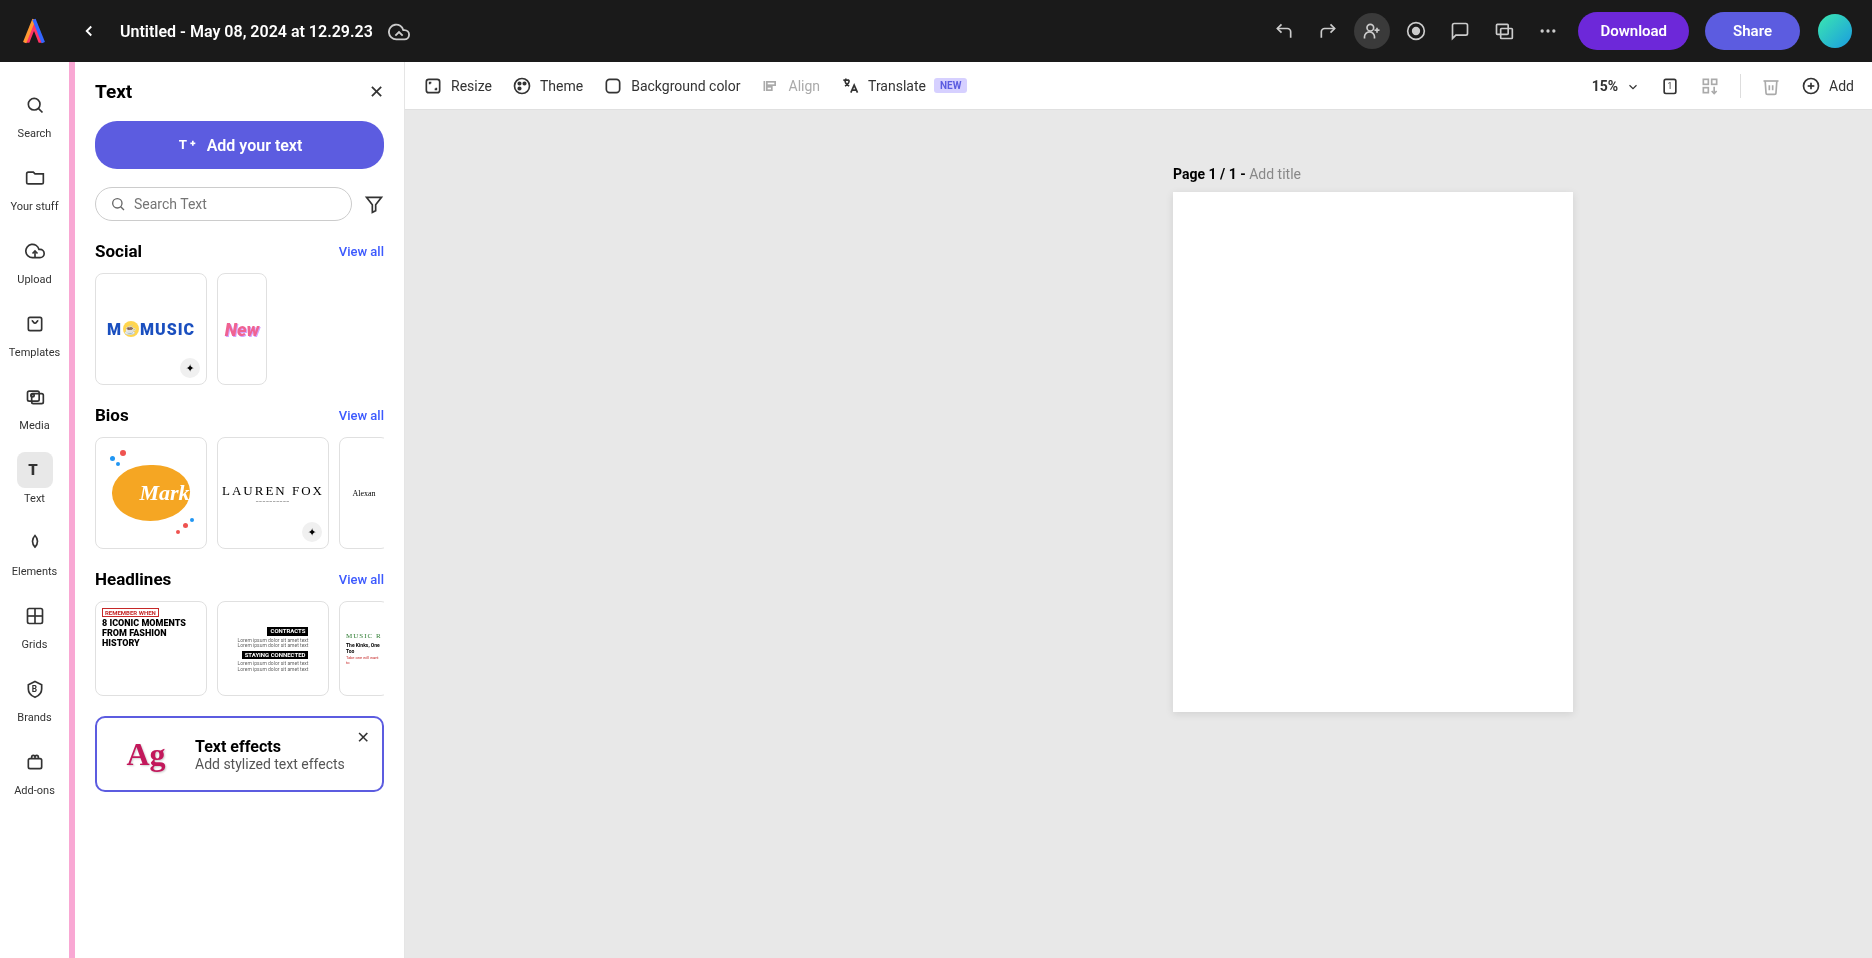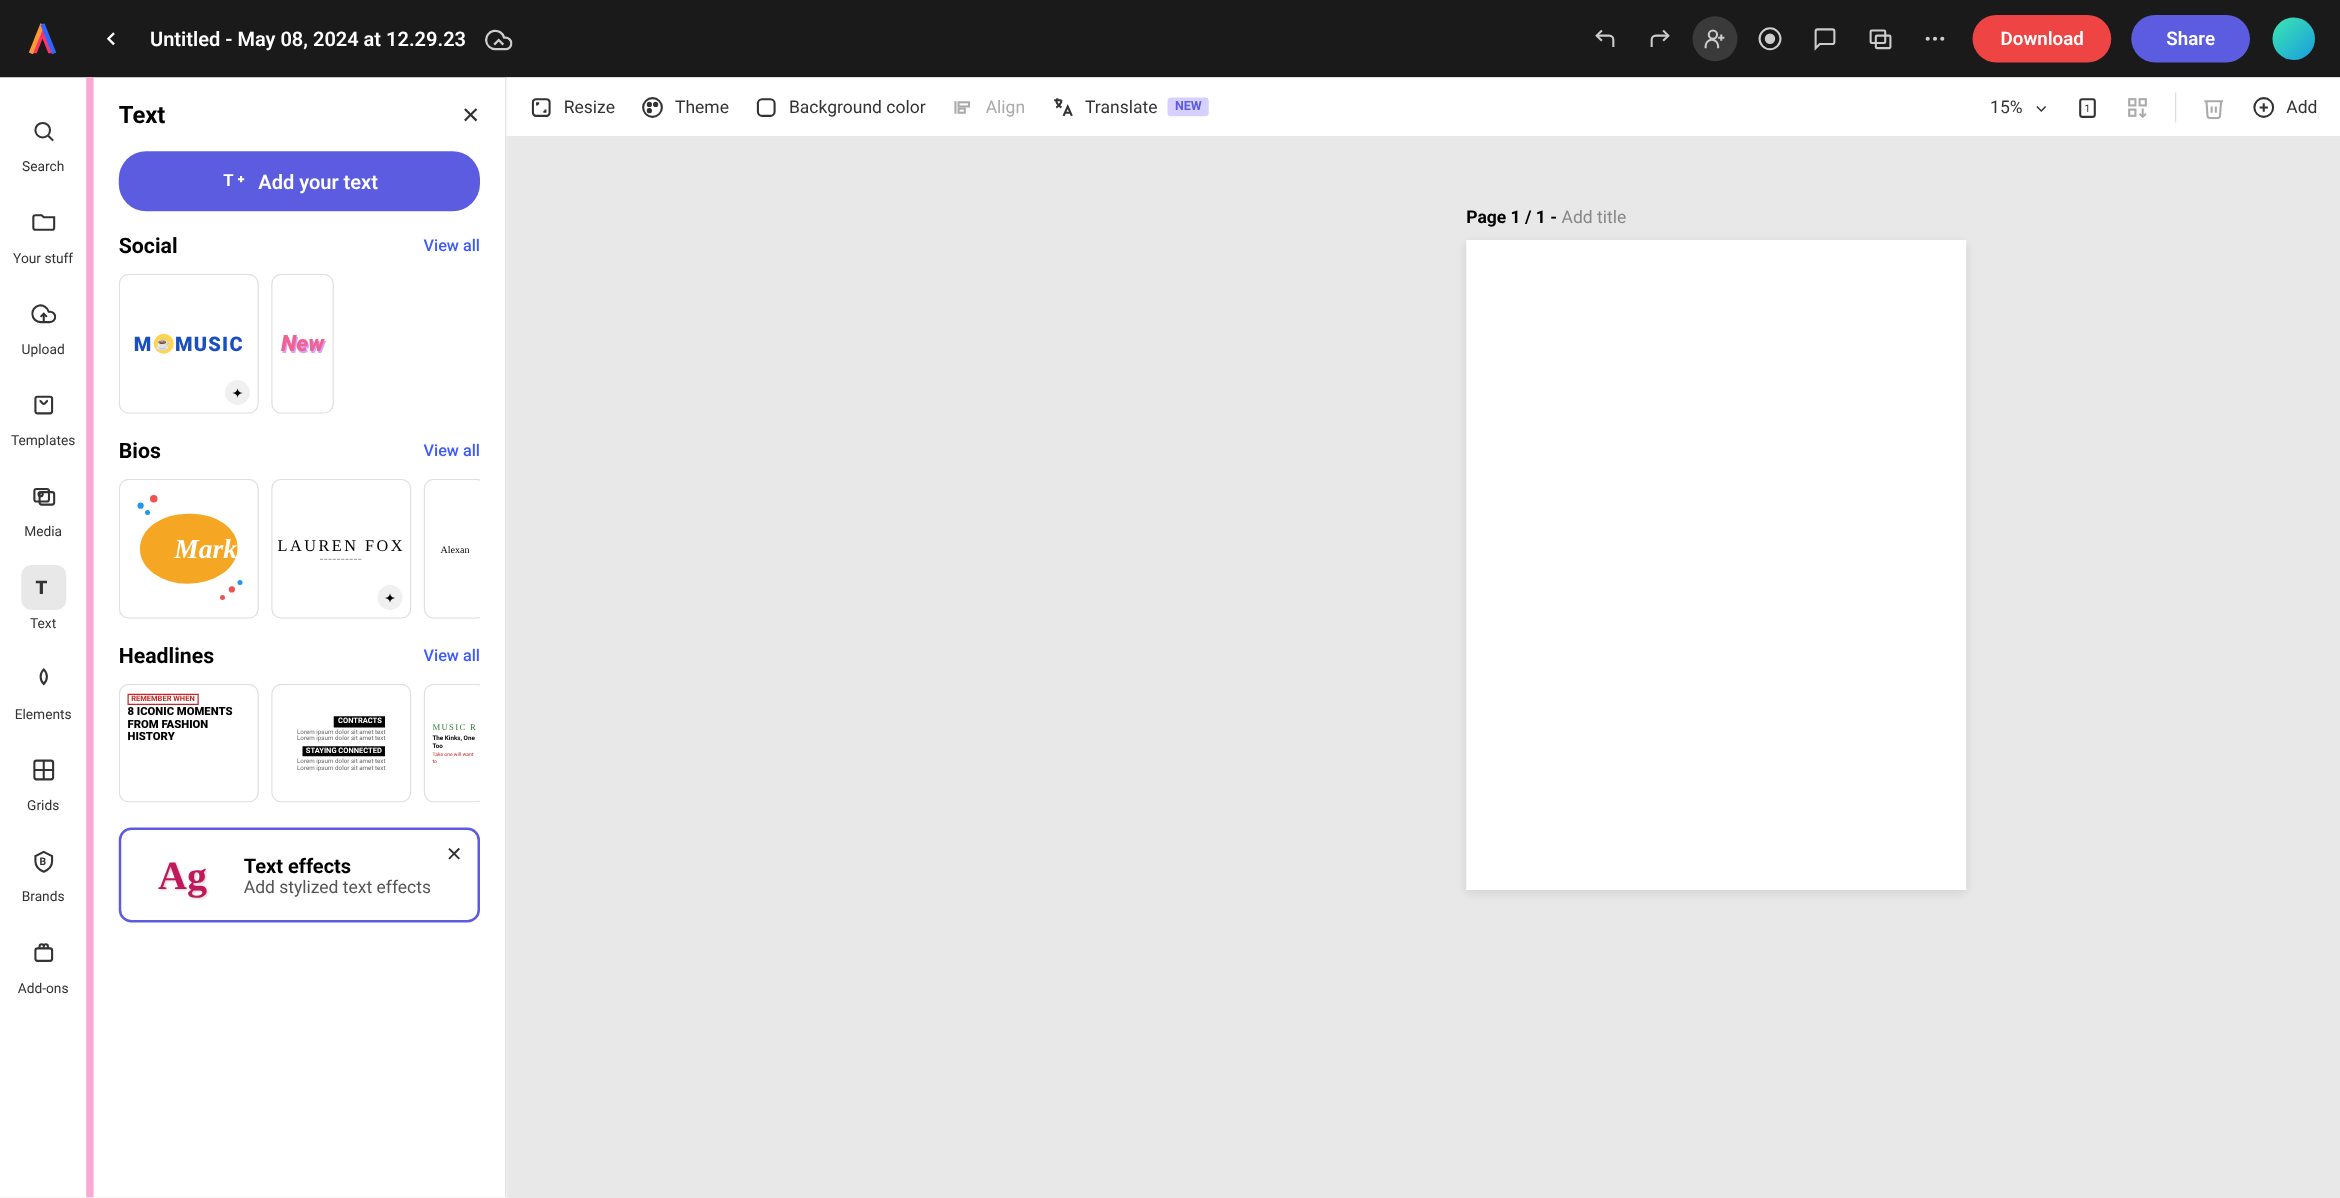--- a/index.html
+++ b/index.html
@@ -7,21 +7,21 @@
 
 
 .header { height: 62px; background: #1a1a1a; display: flex; align-items: center; padding: 0 20px; color: #fff; }
 .logo { width: 28px; height: 28px; margin-right: 25px; }
 .back-btn { width: 32px; height: 32px; display: flex; align-items: center; justify-content: center; color: #fff; margin-right: 15px; cursor: pointer; }
 .doc-title { font-size: 16px; font-weight: 600; margin-right: 15px; }
 .cloud-icon { width: 20px; height: 20px; color: #ccc; }
 .header-spacer { flex: 1; }
 .header-icon-btn { width: 36px; height: 36px; display: flex; align-items: center; justify-content: center; color: #ccc; cursor: pointer; border-radius: 50%; margin: 0 4px; }
 .header-icon-btn.active { background: #3a3a3a; }
-.download-btn { background: #ef4444; color: #fff; border: none; padding: 10px 22px; border-radius: 20px; font-size: 15px; font-weight: 600; cursor: pointer; margin: 0 8px; }
+.download-btn { background: #6d28d9; color: #fff; border: none; padding: 10px 22px; border-radius: 20px; font-size: 15px; font-weight: 600; cursor: pointer; margin: 0 8px; }
 .share-btn { background: #5c5ce0; color: #fff; border: none; padding: 10px 28px; border-radius: 20px; font-size: 15px; font-weight: 600; cursor: pointer; margin: 0 8px; }
 .avatar { width: 34px; height: 34px; border-radius: 50%; background: linear-gradient(135deg, #3be8b0, #1a9be0); margin-left: 10px; }
 
 
 .body-wrap { display: flex; height: calc(100% - 62px); }
 .left-rail { width: 75px; background: #fff; border-right: 6px solid #f9a8d4; display: flex; flex-direction: column; align-items: center; padding-top: 15px; }
 .rail-item { display: flex; flex-direction: column; align-items: center; padding: 10px 0; cursor: pointer; width: 100%; }
 .rail-icon { width: 36px; height: 36px; display: flex; align-items: center; justify-content: center; border-radius: 8px; margin-bottom: 4px; }
 .rail-item.active .rail-icon { background: #e8e8e8; }
 .rail-label { font-size: 11px; color: #333; }
@@ -84,21 +84,21 @@
 .effects-sub { font-size: 14px; color: #555; }
 .effects-close { position: absolute; top: 10px; right: 12px; font-size: 16px; cursor: pointer; color: #333; }
 
 
 .workspace { flex: 1; display: flex; flex-direction: column; background: #e8e8e8; }
 .toolbar { height: 48px; background: #fff; border-bottom: 1px solid #e0e0e0; display: flex; align-items: center; padding: 0 18px; gap: 20px; }
 .tool-item { display: flex; align-items: center; gap: 8px; font-size: 14px; color: #333; cursor: pointer; }
 .tool-item.disabled { color: #aaa; cursor: default; }
 .new-badge { background: #d6d0ff; color: #5c5ce0; font-size: 10px; font-weight: 700; padding: 2px 6px; border-radius: 3px; }
 .toolbar-spacer { flex: 1; }
-.zoom { display: flex; align-items: flex-end; gap: 8px; font-size: 14px; font-weight: 400; }
+.zoom { display: flex; align-items: flex-end; gap: 8px; font-size: 14px; font-weight: 700; }
 .toolbar-divider { width: 1px; height: 24px; background: #ddd; }
 
 
 .canvas-area { flex: 1; position: relative; overflow: auto; }
 .page-info { position: absolute; top: 56px; left: 768px; font-size: 14px; }
 .page-info .bold { font-weight: 700; }
 .page-info .light { color: #888; }
 .canvas-page { position: absolute; top: 82px; left: 768px; width: 400px; height: 520px; background: #fff; box-shadow: 0 2px 8px rgba(0,0,0,0.1); }
 
 svg { display: block; }
@@ -278,20 +278,34 @@
         <div class="panel-close">✕</div>
       </div>
       <button class="add-text-btn">
         <svg width="20" height="20" viewBox="0 0 24 24" fill="none" stroke="#fff" stroke-width="2">
             <text x="2" y="17" font-size="16" fill="#fff" stroke="none" font-weight="700">T</text>
             <line x1="16" y1="10" x2="22" y2="10"></line>
             <line x1="19" y1="7" x2="19" y2="13"></line>
           </svg>
         <span>Add your text</span>
       </button>
+      <div class="search-row">
+        <div class="search-input-wrap">
+          <svg width="16" height="16" viewBox="0 0 24 24" fill="none" stroke="#666" stroke-width="2">
+              <circle cx="11" cy="11" r="7"></circle>
+              <line x1="21" y1="21" x2="16" y2="16"></line>
+            </svg>
+          <input class="search-input" placeholder="Search Text" style="">
+        </div>
+        <div class="filter-icon">
+          <svg width="20" height="20" viewBox="0 0 24 24" fill="none" stroke="#333" stroke-width="2">
+              <polygon points="3 4 21 4 14 13 14 20 10 22 10 13 3 4"></polygon>
+            </svg>
+        </div>
+      </div>
 
       <div class="section">
         <div class="section-header">
           <div class="section-title">Social</div>
           <div class="view-all">View all</div>
         </div>
         <div class="thumbs-row">
           <div class="thumb">
             <div class="monday">
                 <span>M</span>

